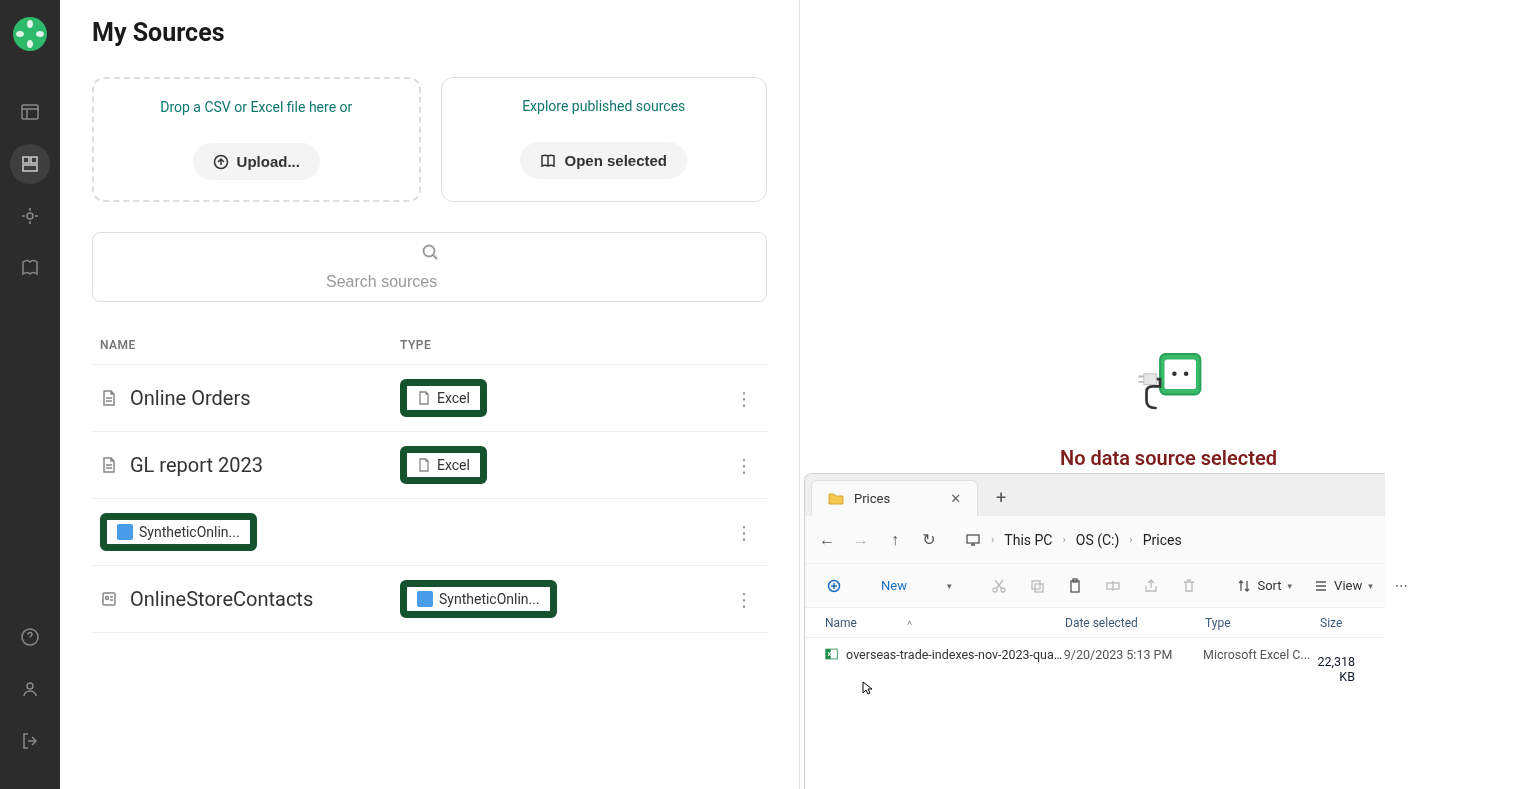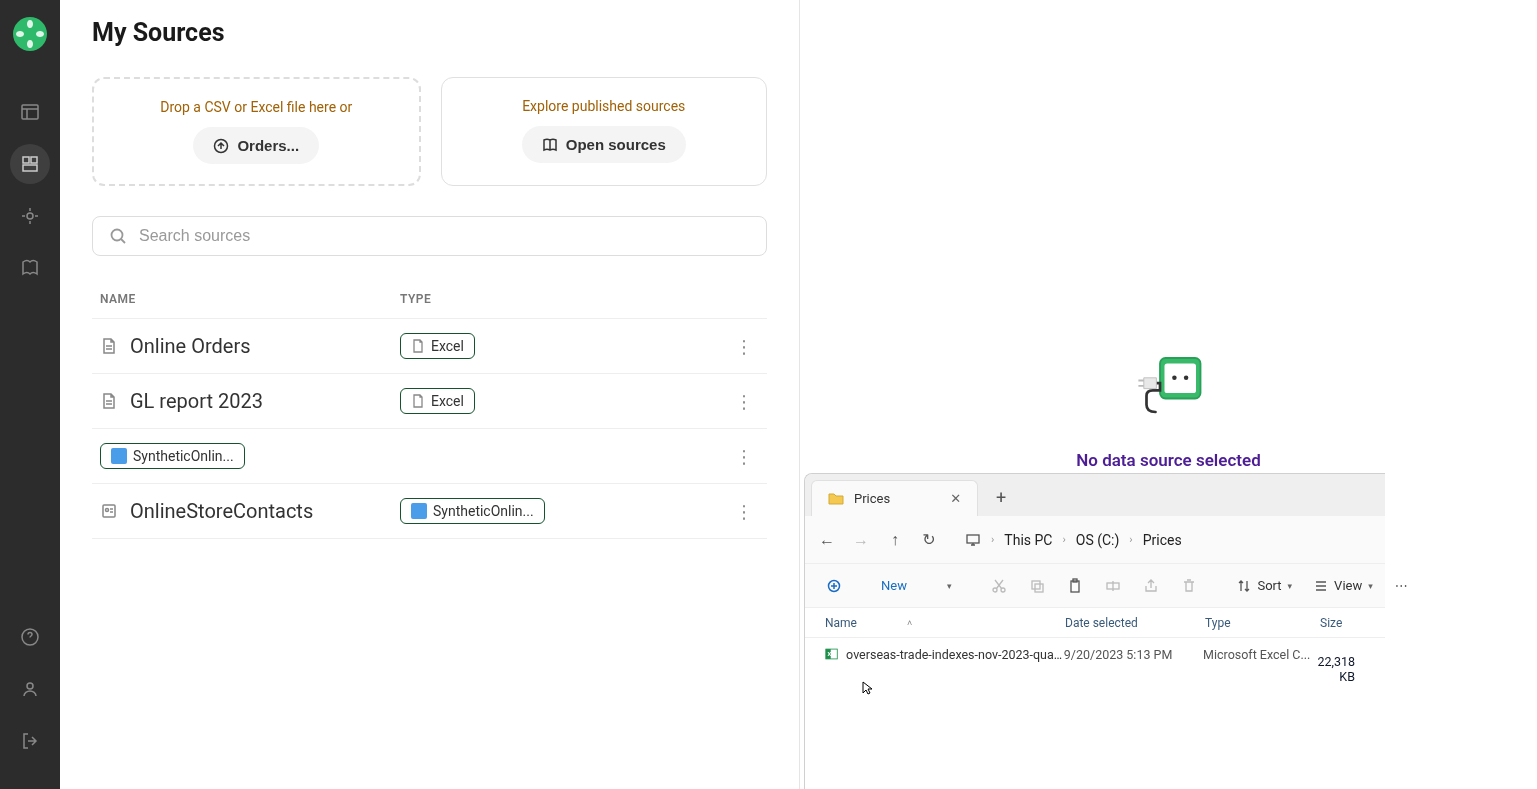--- a/index.html
+++ b/index.html
@@ -13,42 +13,42 @@
 .sb-bottom { margin-top: auto; padding-bottom: 16px; display: flex; flex-direction: column; align-items: center; }
 
 
 .main { position: absolute; left: 60px; top: 0; width: 740px; height: 100%; padding: 18px 32px; border-right: 1px solid #e5e5e5; }
 .page-title { font-size: 25px; font-weight: 700; color: #1a1a1a; margin-bottom: 30px; }
 
 .cards { display: flex; gap: 20px; margin-bottom: 30px; }
 .card { flex: 1; border-radius: 12px; padding: 20px 16px; text-align: center; }
 .card.dashed { border: 2px dashed #ddd; }
 .card.solid { border: 1px solid #e0e0e0; }
-.card-label { color: #a16207; font-size: 14px; margin-bottom: 12px; }
+.card-label { color: #0f766e; font-size: 14px; margin-bottom: 28px; }
 .card-btn { display: inline-flex; align-items: center; gap: 8px; background: #f4f4f4; border: none; padding: 10px 20px; border-radius: 20px; font-size: 15px; font-weight: 600; color: #333; cursor: pointer; }
 
-.search-box { display: flex; align-items: center; gap: 12px; border: 1px solid #ddd; border-radius: 8px; padding: 10px 16px; margin-bottom: 24px; }
+.search-box { display: flex; align-items: center; gap: 12px; border: 1px solid #ddd; border-radius: 8px; padding: 10px 16px; margin-bottom: 24px; flex-direction: column; }
 .search-box input { border: none; outline: none; font-size: 16px; color: #555; flex: 1; }
 .search-box input::placeholder { color: #999; }
 
 .table-header { display: flex; padding: 12px 8px; border-bottom: 1px solid #eee; font-size: 12px; font-weight: 600; color: #777; letter-spacing: 0.5px; }
 .col-name { width: 300px; }
 .col-type { flex: 1; }
 
 .row { display: flex; align-items: center; padding: 14px 8px; border-bottom: 1px solid #eee; }
 .row-name { width: 300px; display: flex; align-items: center; gap: 12px; color: #333; font-size: 20px; }
 .row-type { flex: 1; }
-.type-badge { display: inline-flex; align-items: center; gap: 6px; border: 1px solid #14532d; border-radius: 6px; padding: 4px 10px; font-size: 14px; color: #333; }
+.type-badge { display: inline-flex; align-items: center; gap: 6px; border: 7px solid #14532d; border-radius: 6px; padding: 4px 10px; font-size: 14px; color: #333; }
 .type-badge .tb-icon { width: 16px; height: 16px; background: #4a9de8; border-radius: 2px; }
 .row-menu { width: 30px; text-align: center; color: #888; cursor: pointer; font-size: 18px; }
 
 
 .right-panel { position: absolute; left: 800px; top: 0; right: 0; height: 470px; display: flex; flex-direction: column; align-items: center; justify-content: flex-end; }
 .plug-illustration { width: 90px; height: 90px; }
-.no-source { font-size: 17px; color: #4c1d95; font-weight: 600; margin-top: 20px; }
+.no-source { font-size: 20px; color: #7f1d1d; font-weight: 600; margin-top: 20px; }
 
 
 .explorer { position: absolute; left: 804px; top: 473px; width: 581px; height: 316px; background: #f7f7f7; border-top: 1px solid #d0d0d0; border-left: 1px solid #d0d0d0; border-top-left-radius: 8px; }
 .ex-tabs { height: 42px; display: flex; align-items: flex-end; background: #efefef; border-top-left-radius: 8px; }
 .ex-tab { display: flex; align-items: center; gap: 10px; background: #fafafa; height: 36px; padding: 0 16px; border-top-left-radius: 6px; border-top-right-radius: 6px; margin-left: 6px; font-size: 13px; color: #333; border: 1px solid #e0e0e0; border-bottom: none; }
 .ex-tab-close { color: #666; cursor: pointer; margin-left: 50px; }
 .ex-newtab { margin-left: 18px; color: #555; cursor: pointer; font-size: 18px; padding-bottom: 8px; }
 
 .ex-nav { height: 48px; display: flex; align-items: center; padding: 0 14px; gap: 18px; background: #fafafa; border-bottom: 1px solid #eee; }
 .ex-nav-btn { color: #555; cursor: pointer; width: 16px; text-align: center; }
@@ -138,30 +138,30 @@
   <h1 class="page-title">My Sources</h1>
 
   <div class="cards">
     <div class="card dashed">
       <div class="card-label">Drop a CSV or Excel file here or</div>
       <button class="card-btn">
         <svg width="16" height="16" viewBox="0 0 16 16" fill="none" stroke="currentColor" stroke-width="1.5">
             <circle cx="8" cy="8" r="6.5"></circle>
             <path d="M8 5v6M5 8l3-3 3 3"></path>
           </svg>
-        <span>Orders...</span>
+        <span>Upload...</span>
       </button>
     </div>
     <div class="card solid">
       <div class="card-label">Explore published sources</div>
       <button class="card-btn">
         <svg width="16" height="16" viewBox="0 0 16 16" fill="none" stroke="currentColor" stroke-width="1.5">
             <path d="M2 3v10c2-1 4-1 6 0 2-1 4-1 6 0V3c-2-1-4-1-6 0-2-1-4-1-6 0zM8 3v10"></path>
           </svg>
-        <span>Open sources</span>
+        <span>Open selected</span>
       </button>
     </div>
   </div>
 
   <div class="search-box">
     <svg width="18" height="18" viewBox="0 0 18 18" fill="none" stroke="#999" stroke-width="1.8">
         <circle cx="8" cy="8" r="5.5"></circle>
         <path d="M12 12l4 4"></path>
       </svg>
     <input type="text" placeholder="Search sources" style="">

